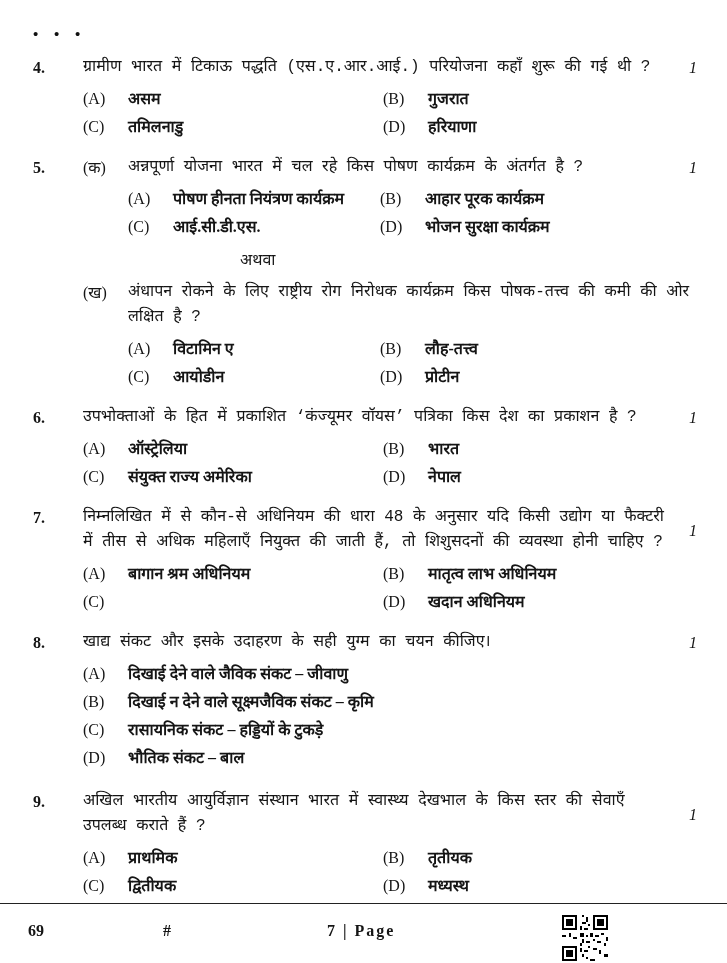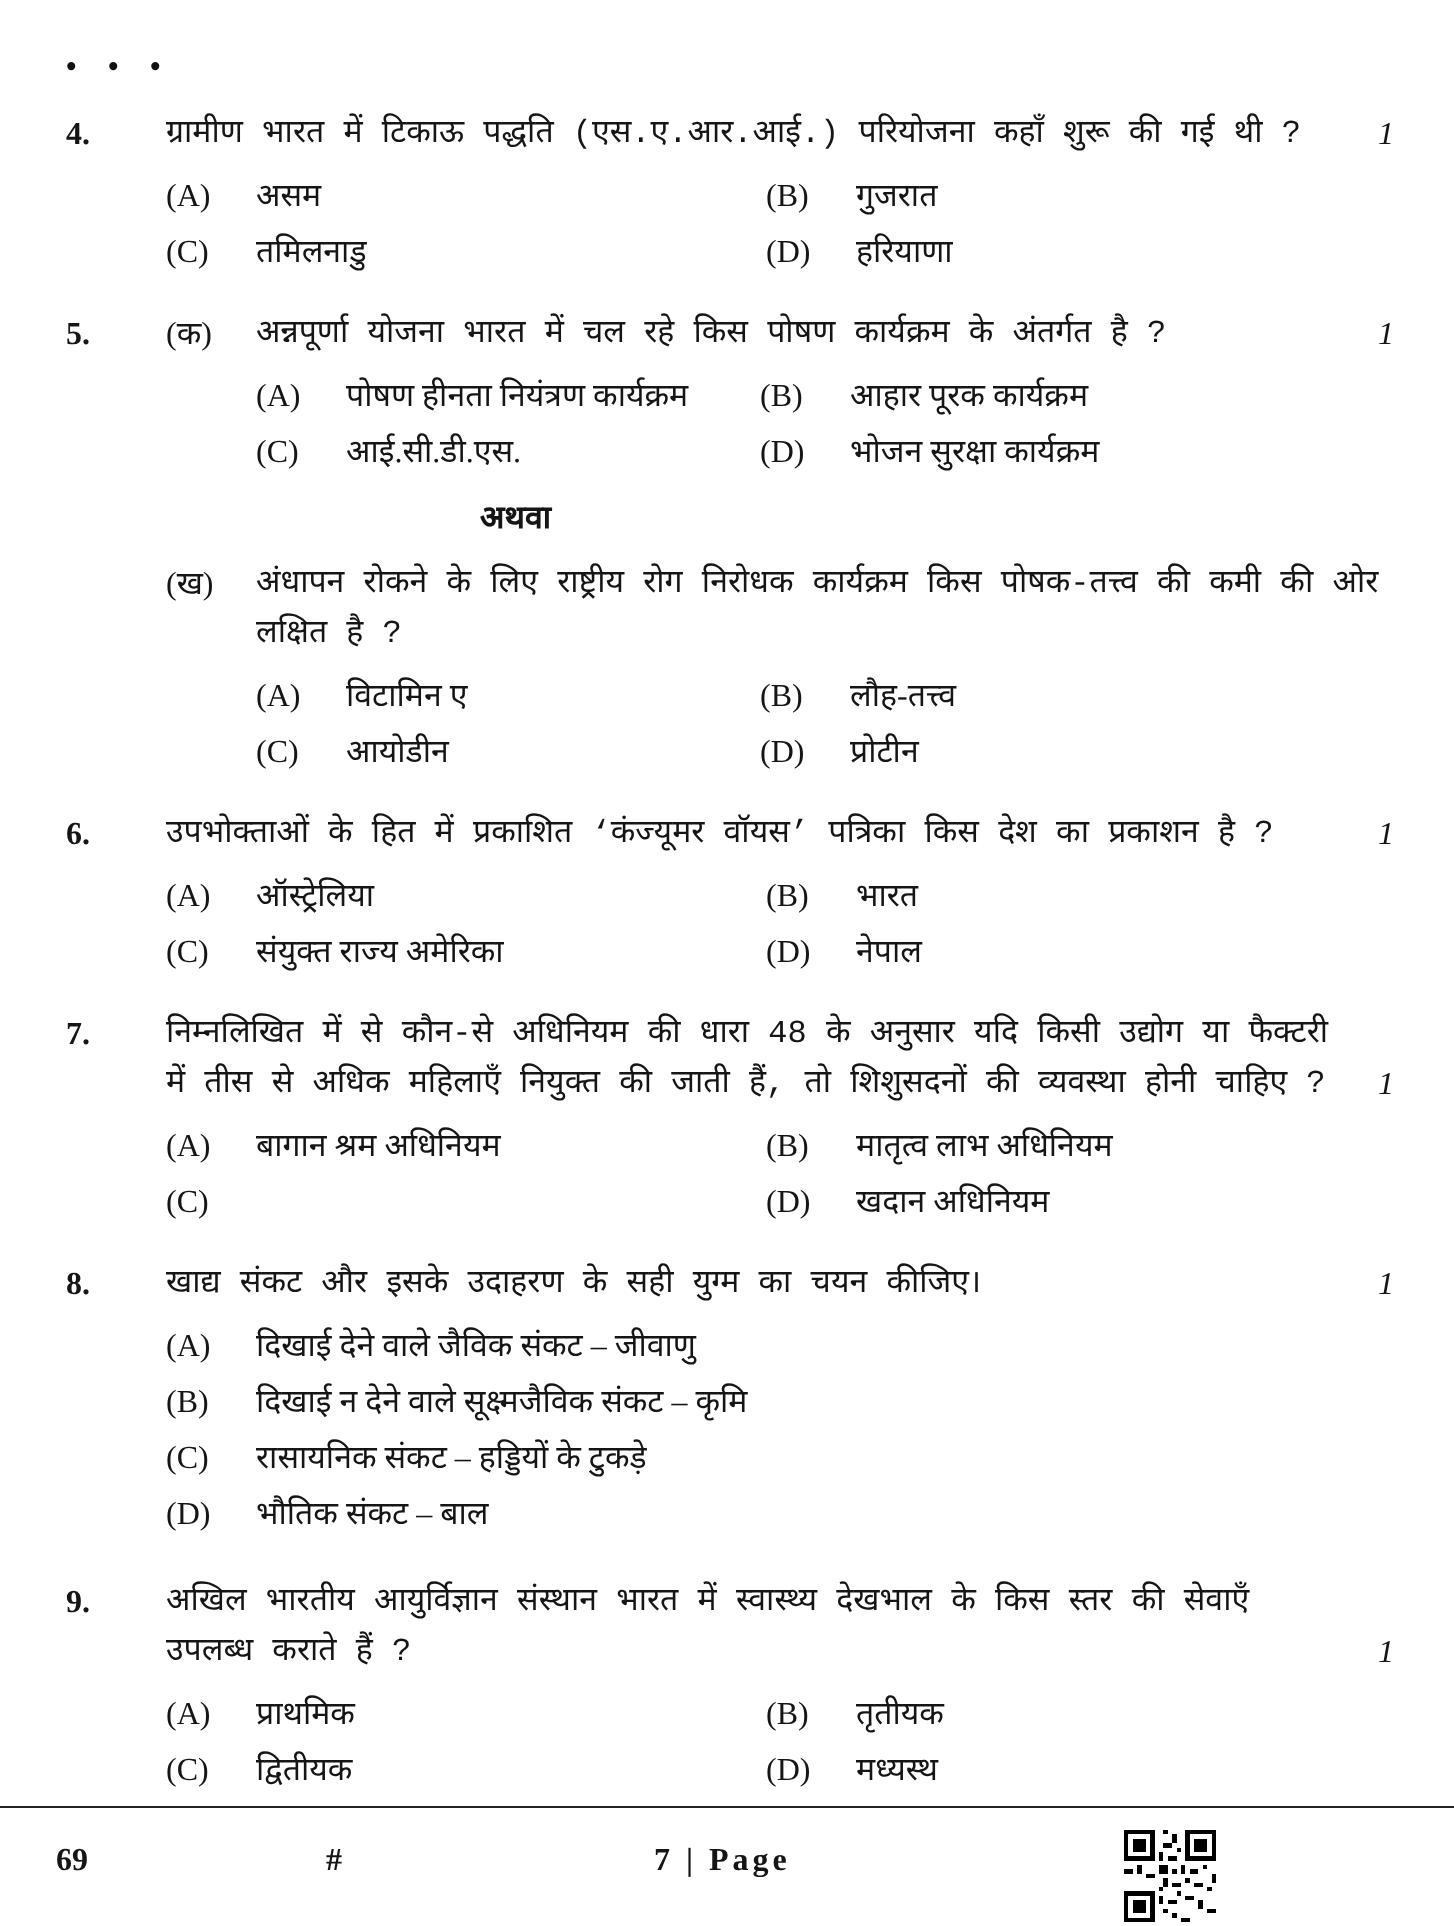--- a/index.html
+++ b/index.html
@@ -8,34 +8,34 @@
     width:727px; height:963px;
     font-family:"Liberation Serif","DejaVu Serif",serif;
     color:#151515; font-size:16px; position:relative; overflow:hidden;
   }
   .sheet { padding:26px 30px 0 33px; }
   .dots { font-size:15px; font-weight:bold; letter-spacing:6px; margin-bottom:12px; color:#111; }
   .question { display:flex; margin-bottom:16px; }
   .qnum { width:50px; flex:none; font-weight:bold; line-height:25px; }
   .qbody { flex:1; min-width:0; }
   .qtextrow { display:flex; }
-  .qtextrow.align-end { align-items:flex-end; }
+  .qtextrow.align-end { align-items:center; }
   .qtext { flex:1; line-height:25px;font-family:Liberation Mono, monospace; }
   .qmarks { flex:none; width:24px; text-align:right; font-style:italic; line-height:25px; }
   .opts-grid { display:grid; grid-template-columns:300px 1fr; margin-top:6px; row-gap:3px; padding-right:50px; }
   .opts-grid.sub { grid-template-columns:252px 1fr; }
   .opts-list { margin-top:6px; padding-right:50px; }
   .opts-list .opt { margin-bottom:3px; }
   .opt { display:flex; line-height:25px; }
   .optlabel { flex:none; width:45px; }
-  .opttext { flex:1; min-width:0; }
+  .opttext { flex:1; min-width:0;font-weight:bold; }
   .subq { display:flex; }
   .sublabel { width:45px; flex:none; line-height:25px; }
   .subbody { flex:1; min-width:0; }
-  .or-sep { font-weight:bold; margin:8px 0 8px 157px; line-height:25px; }
+  .or-sep { font-weight:normal; margin:8px 0 8px 157px; line-height:25px; }
   .footer-line { position:absolute; left:0; right:0; top:903px; border-top:1.6px solid #222; }
   .footer { position:absolute; left:0; top:914px; width:714px; height:49px; font-weight:bold;padding-left:31px; }
   .f-num   { position:absolute; left:28px;  top:8px; }
   .f-hash  { position:absolute; left:163px; top:8px; }
   .f-page  { position:absolute; left:327px; top:8px; letter-spacing:2px; }
   .f-qr    { position:absolute; left:562px; top:1px; width:46px; height:46px; }
 </style>
 </head>
 <body>
 

